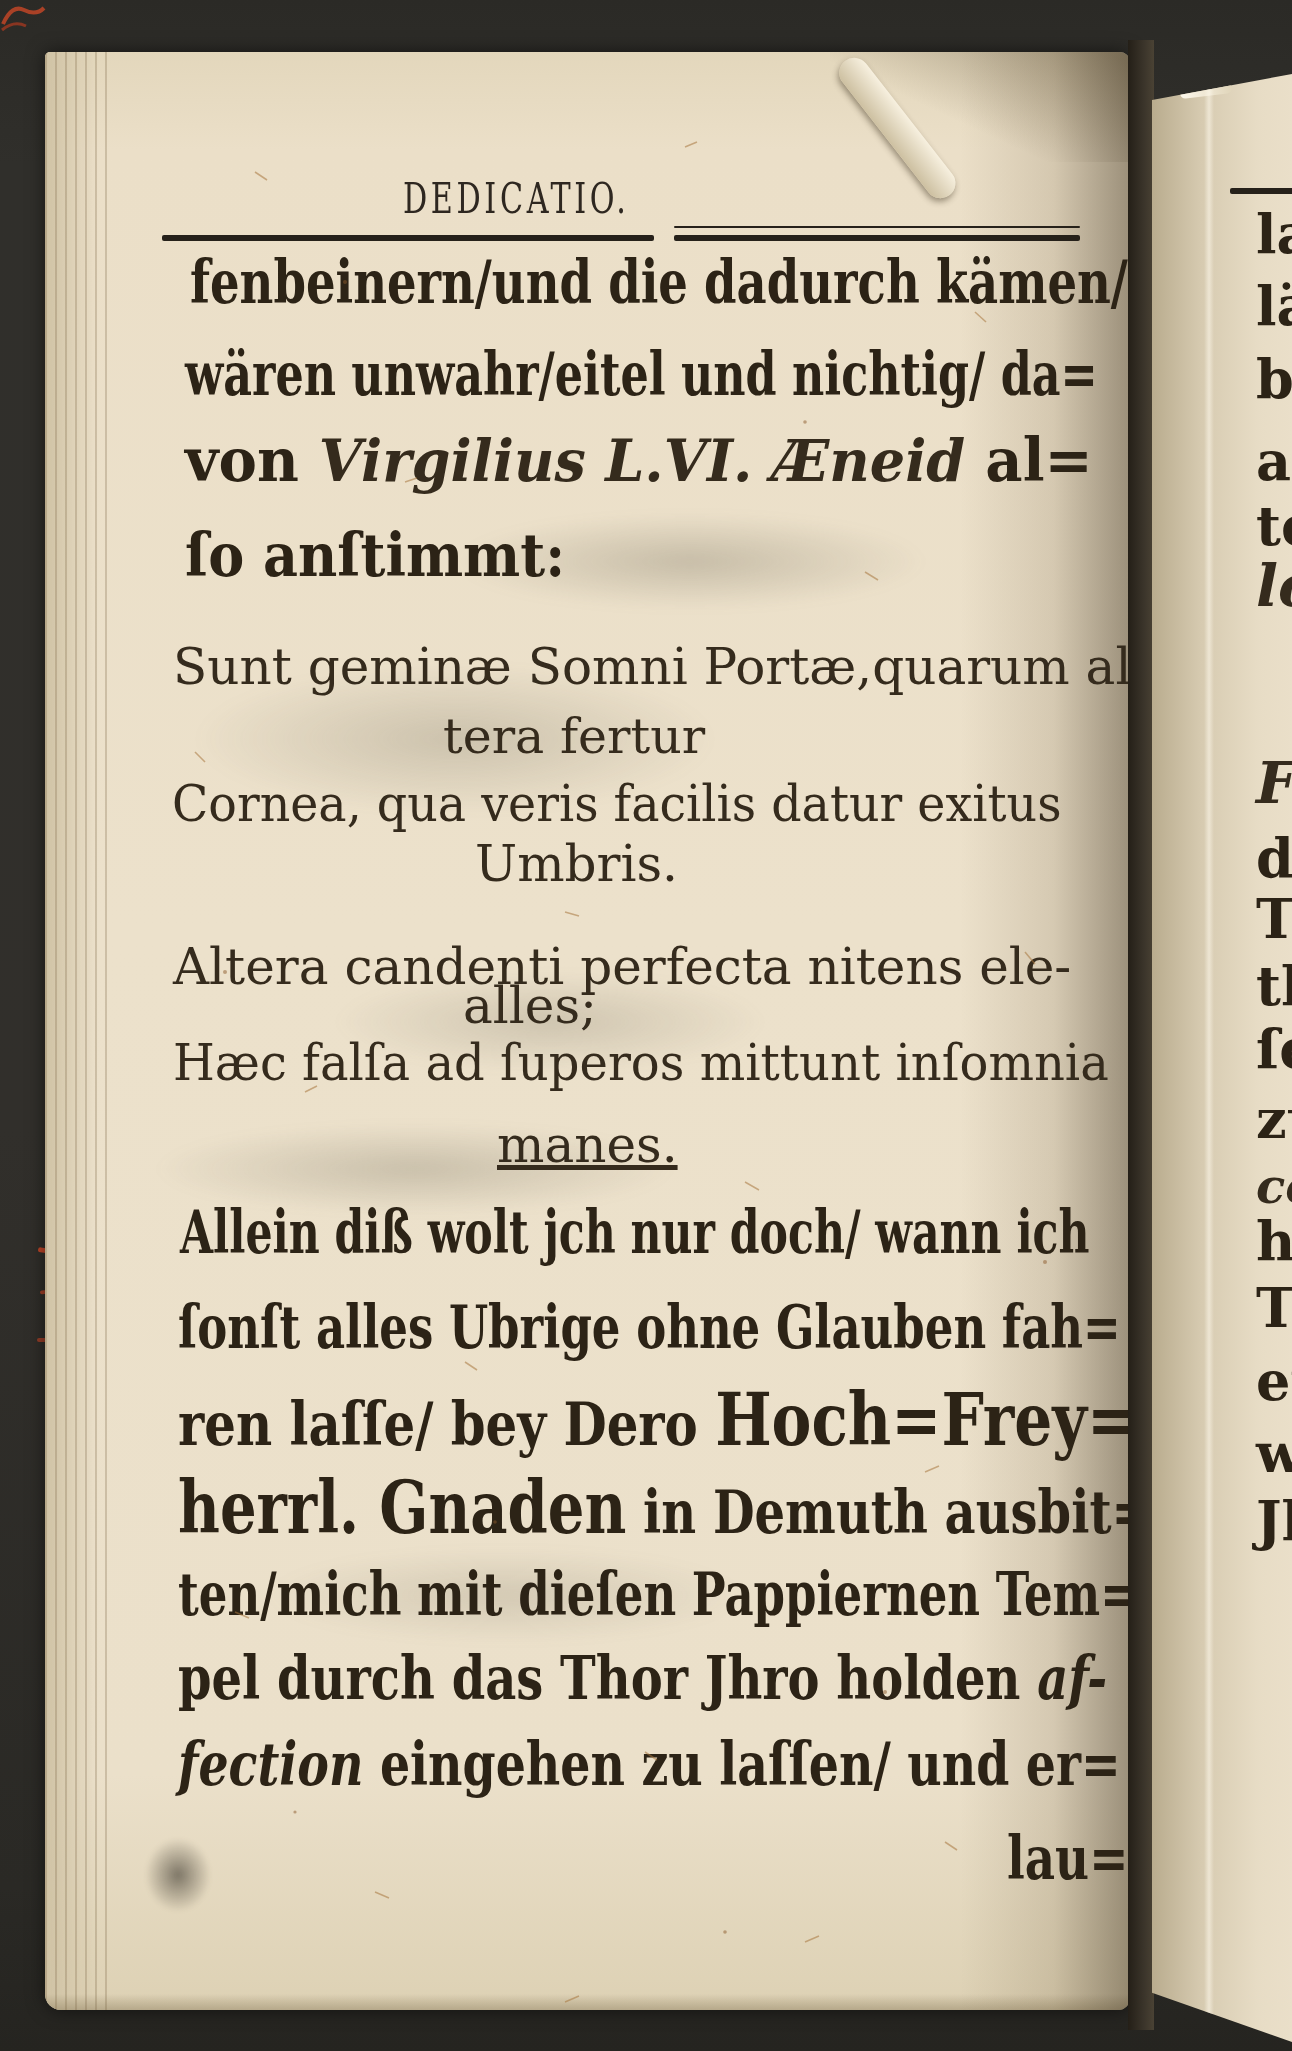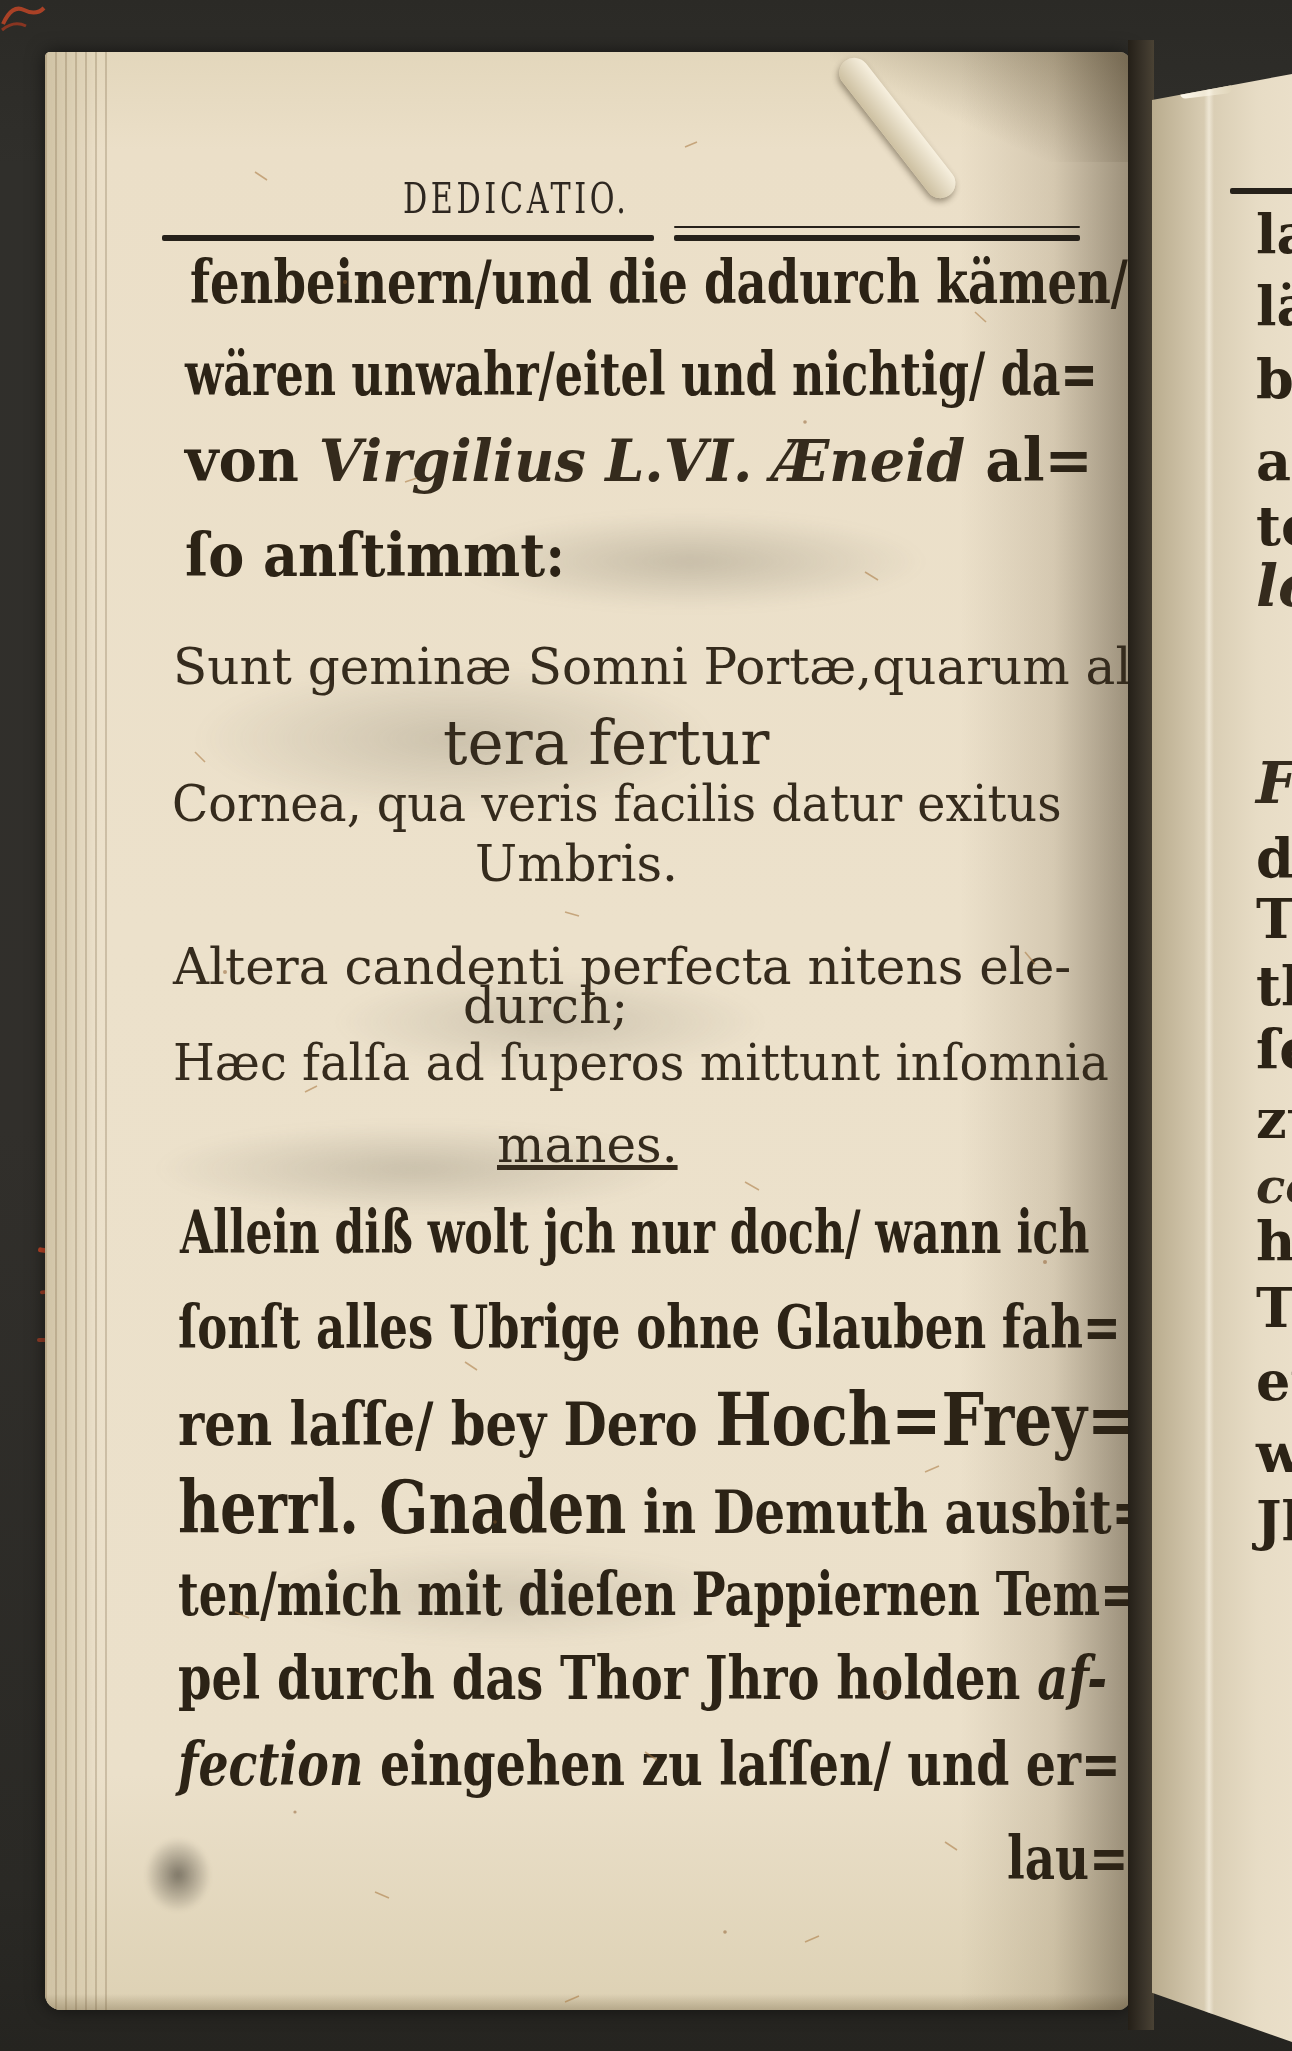--- a/index.html
+++ b/index.html
@@ -113,25 +113,25 @@
   <div class="rule" style="left:629px;top:183px;width:406px;height:6px;"></div>
 
   <div class="tx fk" style="left:145px;top:200px;font-size:60px;transform:scaleX(.775);">fenbeinern/und die dadurch kämen/</div>
   <div class="tx fk" style="left:140px;top:292px;font-size:60px;transform:scaleX(.74);">wären unwahr/eitel und nichtig/ da=</div>
   <div class="tx" style="left:140px;top:378px;font-size:60px;transform:scaleX(.96);">
     <span class="fk">von </span><span class="lat it" style="font-size:58px;font-weight:600;">Virgilius L.VI. Æneid</span><span class="fk"> al=</span>
   </div>
   <div class="tx fk" style="left:140px;top:473px;font-size:60px;transform:scaleX(.9);">ſo anſtimmt:</div>
 
   <div class="tx lat" style="left:128px;top:590px;font-size:50px;transform:scaleX(1.0);">Sunt geminæ Somni Portæ,quarum al-</div>
-  <div class="tx lat" style="left:398px;top:660px;font-size:61px;">tera fertur</div>
+  <div class="tx lat" style="left:398px;top:660px;font-size:49px;">tera fertur</div>
   <div class="tx lat" style="left:127px;top:727px;font-size:50px;transform:scaleX(.95);">Cornea, qua veris facilis datur exitus</div>
   <div class="tx lat" style="left:430px;top:787px;font-size:50px;">Umbris.</div>
   <div class="tx lat" style="left:128px;top:854px;font-size:50px;margin-top:36px;">Altera candenti perfecta nitens ele-</div>
-  <div class="tx lat" style="left:418px;top:929px;font-size:50px;">durch;</div>
+  <div class="tx lat" style="left:418px;top:929px;font-size:50px;">alles;</div>
   <div class="tx lat" style="left:128px;top:986px;font-size:50px;transform:scaleX(.96);">Hæc falſa ad ſuperos mittunt inſomnia</div>
   <div class="tx lat" style="left:452px;top:1068px;font-size:50px;text-decoration:underline;">manes.</div>
 
   <div class="tx fk" style="left:135px;top:1150px;font-size:60px;transform:scaleX(.71);">Allein diß wolt jch nur doch/ wann ich</div>
   <div class="tx fk" style="left:133px;top:1245px;font-size:60px;transform:scaleX(.75);">ſonſt alles Ubrige ohne Glauben fah=</div>
   <div class="tx fk" style="left:133px;top:1332px;font-size:60px;transform:scaleX(.83);">
     <span>ren laſſe/ bey Dero </span><span class="big">Hoch=Frey=</span>
   </div>
   <div class="tx fk" style="left:133px;top:1420px;font-size:60px;transform:scaleX(.80);">
     <span class="big">herrl. Gnaden</span><span> in Demuth ausbit=</span>

